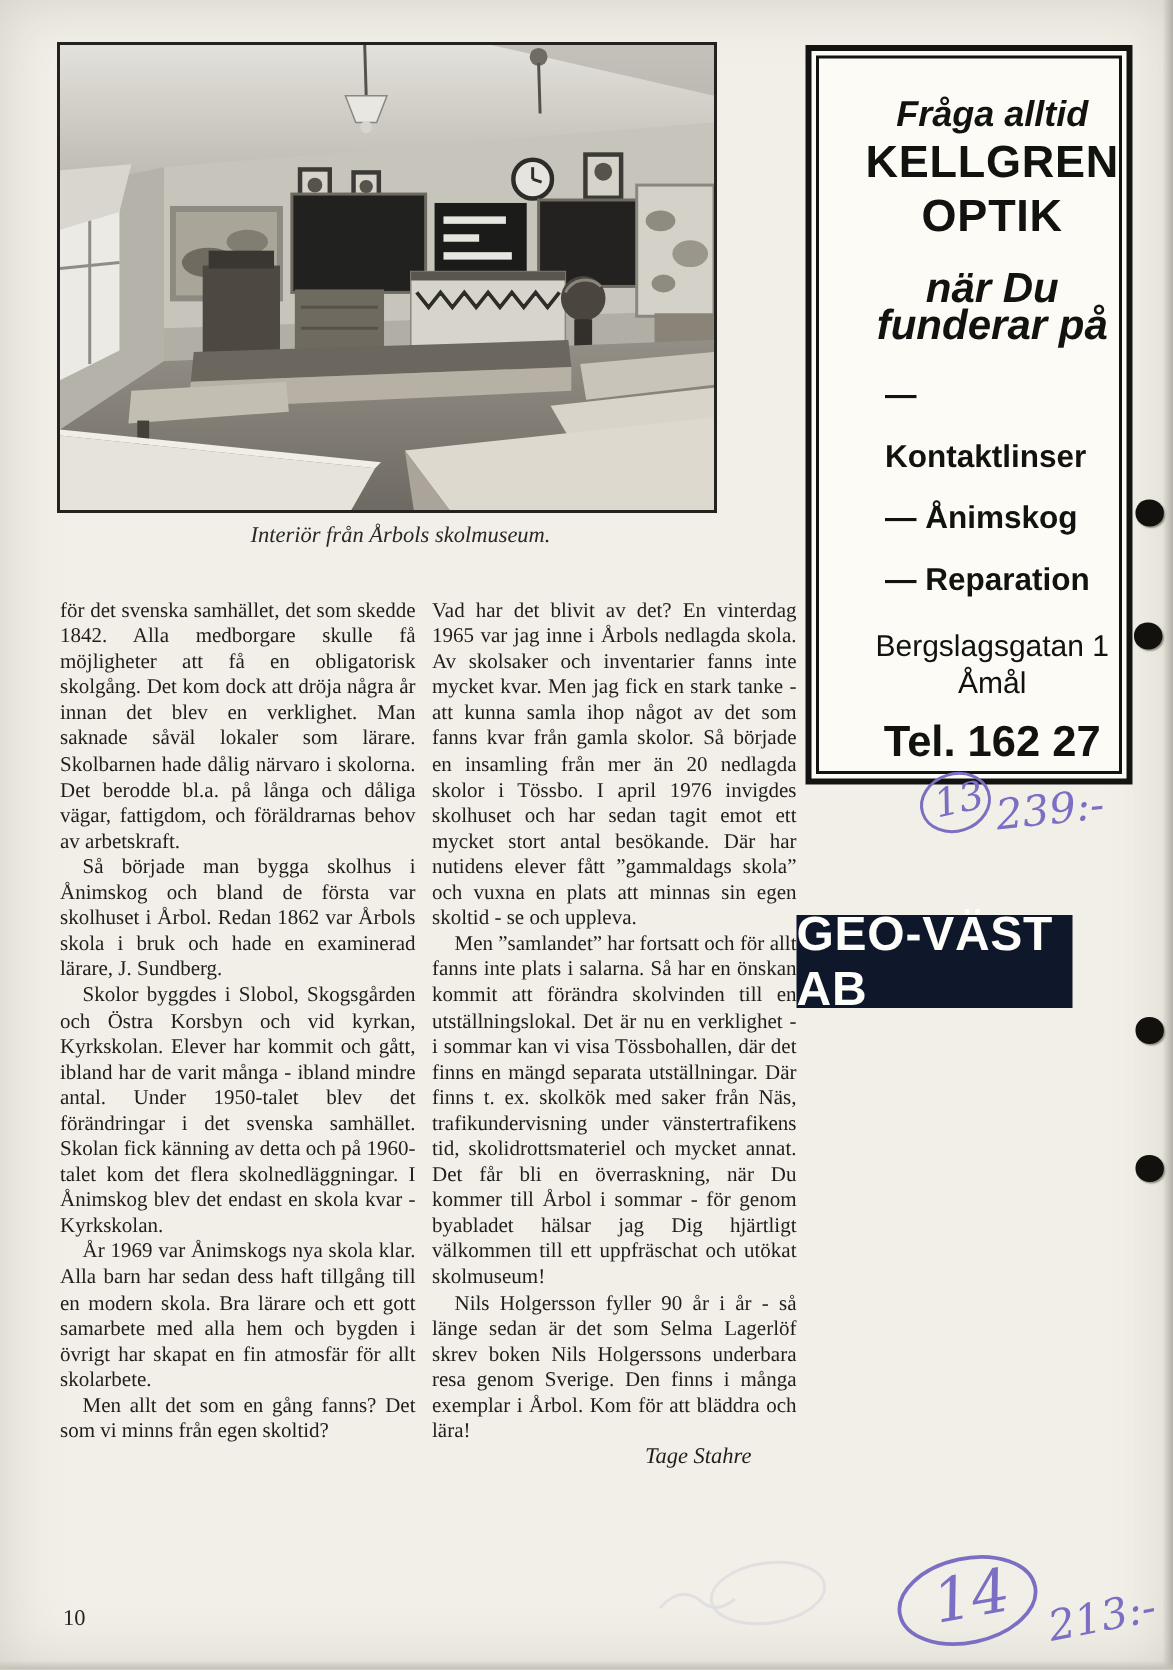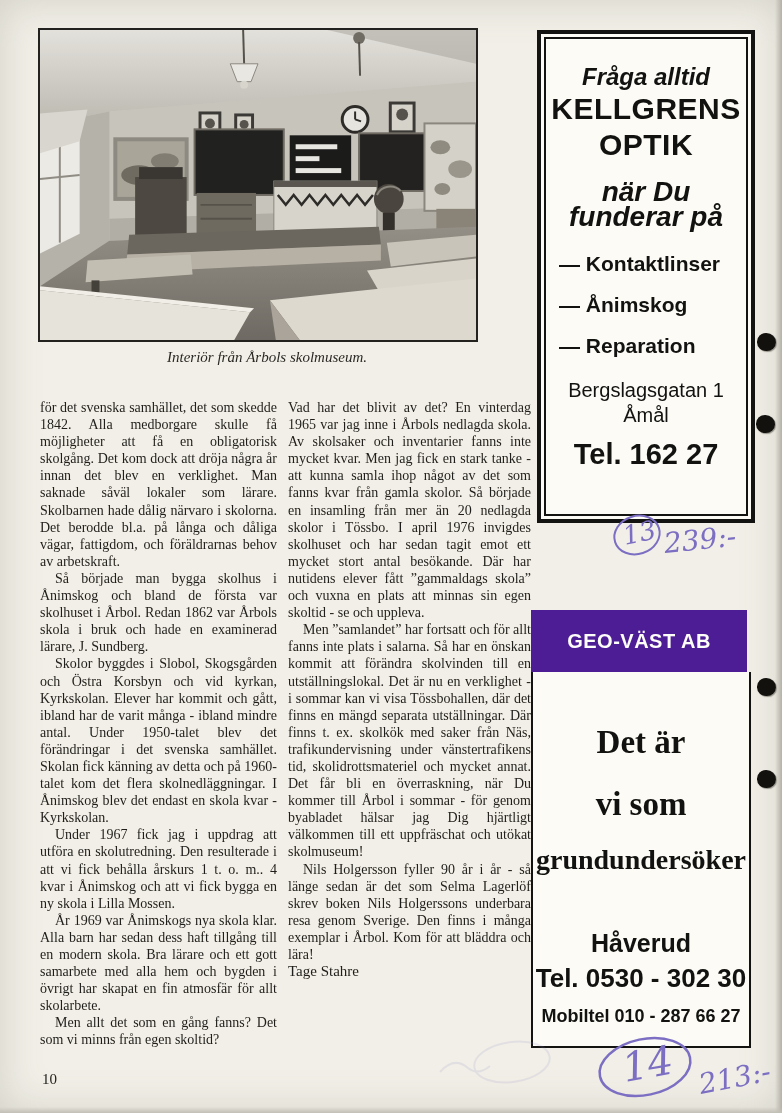--- a/index.html
+++ b/index.html
@@ -21,42 +21,42 @@
   .caption{position:absolute;left:57px;top:349px;width:420px;
     font-style:italic;font-size:15px;color:#2a2824;text-align:center;}
 
   
   .col{position:absolute;top:399px;font-size:14px;line-height:17.1px;
     text-align:justify;color:#201e1a;}
   .col-left{left:40px;width:237px;}
   .col-right{left:288px;width:243px;}
   .col p{margin:0;text-indent:15px;}
   .col p.first{text-indent:0;}
-  .sig{margin-top:1px;text-indent:0 !important;text-align:left;
-    font-size:15px;padding-right:30px;}
+  .sig{margin-top:1px;text-indent:0 !important;text-align:right;
+    font-style:italic;font-size:15px;padding-right:30px;}
 
   
   .ad1{position:absolute;left:537px;top:30px;width:218px;height:493px;
     background:#fcfbf6;border:4px solid #131311;box-sizing:border-box;padding:3px;}
   .ad1-inner{border:2px solid #131311;height:100%;box-sizing:border-box;
     font-family:"Liberation Sans",sans-serif;color:#121210;text-align:center;
-    padding-top:24px;overflow:hidden;}
+    padding-top:24px;overflow:hidden;padding-left:31px;}
   .fraga{font-style:italic;font-weight:bold;font-size:24px;line-height:28px;}
   .kell{font-weight:bold;font-size:30px;line-height:36px;letter-spacing:.5px;margin-top:0;}
   .nar{font-style:italic;font-weight:bold;font-size:28px;line-height:25px;margin-top:16px;}
   .services{text-align:left;margin:14px 0 0 13px;font-weight:bold;
     font-size:21px;line-height:41px;}
   .addr{font-size:20px;line-height:25px;margin-top:12px;}
   .tel1{font-weight:bold;font-size:29px;line-height:33px;margin-top:10px;}
   .leg{font-size:20px;line-height:24px;margin-top:6px;}
 
   
-  .geo-head{position:absolute;left:531px;top:610px;width:216px;height:62px;
-    background:#4c1d95;color:#fdfdfa;display:flex;align-items:center;justify-content:center;
-    font-family:"Liberation Sans",sans-serif;font-weight:bold;font-size:20px;letter-spacing:.5px;}
+  .geo-head{position:absolute;left:531px;top:610px;width:184px;height:62px;
+    background:#0f172a;color:#fdfdfa;display:flex;align-items:center;justify-content:center;
+    font-family:"Liberation Sans",sans-serif;font-weight:bold;font-size:32px;letter-spacing:.5px;}
   .geo-body{position:absolute;left:531px;top:672px;width:220px;height:376px;
     background:#fcfbf6;border:2px solid #131311;border-top:none;box-sizing:border-box;
     text-align:center;color:#121210;overflow:hidden;}
   .slog1{font-family:"Liberation Serif",serif;font-weight:bold;font-size:33px;line-height:40px;margin-top:50px;}
   .slog2{font-family:"Liberation Serif",serif;font-weight:bold;font-size:33px;line-height:40px;margin-top:22px;}
   .slog3{font-family:"Liberation Serif",serif;font-weight:bold;font-size:28px;line-height:36px;margin-top:18px;}
   .geo-city{font-family:"Liberation Sans",sans-serif;font-weight:bold;font-size:25px;line-height:30px;margin-top:50px;}
   .geo-tel{font-family:"Liberation Sans",sans-serif;font-weight:bold;font-size:26px;line-height:32px;margin-top:4px;}
   .geo-mob{font-family:"Liberation Sans",sans-serif;font-weight:bold;font-size:18px;line-height:24px;margin-top:10px;}
 
@@ -188,21 +188,20 @@
         <polygon points="232,272 262,312 238,312" fill="#aaa49a"></polygon>
       </g>
     </svg>
   </figure>
   <figcaption class="caption">Interiör från Årbols skolmuseum.</figcaption>
 
   <div class="col col-left">
     <p class="first">för det svenska samhället, det som skedde 1842. Alla medborgare skulle få möjligheter att få en obligatorisk skolgång. Det kom dock att dröja några år innan det blev en verklighet. Man saknade såväl lokaler som lärare. Skolbarnen hade dålig närvaro i skolorna. Det berodde bl.a. på långa och dåliga vägar, fattigdom, och föräldrarnas behov av arbetskraft.</p>
     <p>Så började man bygga skolhus i Ånimskog och bland de första var skolhuset i Årbol. Redan 1862 var Årbols skola i bruk och hade en examinerad lärare, J. Sundberg.</p>
     <p>Skolor byggdes i Slobol, Skogsgården och Östra Korsbyn och vid kyrkan, Kyrkskolan. Elever har kommit och gått, ibland har de varit många - ibland mindre antal. Under 1950-talet blev det förändringar i det svenska samhället. Skolan fick känning av detta och på 1960-talet kom det flera skolnedläggningar. I Ånimskog blev det endast en skola kvar - Kyrkskolan.</p>
-    <p>Under 1967 fick jag i uppdrag att utföra en skolutredning. Den resulterade i att vi fick behålla årskurs 1 t. o. m.. 4 kvar i Ånimskog och att vi fick bygga en ny skola i Lilla Mossen.</p>
     <p>År 1969 var Ånimskogs nya skola klar. Alla barn har sedan dess haft tillgång till en modern skola. Bra lärare och ett gott samarbete med alla hem och bygden i övrigt har skapat en fin atmosfär för allt skolarbete.</p>
     <p>Men allt det som en gång fanns? Det som vi minns från egen skoltid?</p>
   </div>
   <div class="col col-right">
     <p class="first">Vad har det blivit av det? En vinterdag 1965 var jag inne i Årbols nedlagda skola. Av skolsaker och inventarier fanns inte mycket kvar. Men jag fick en stark tanke - att kunna samla ihop något av det som fanns kvar från gamla skolor. Så började en insamling från mer än 20 nedlagda skolor i Tössbo. I april 1976 invigdes skolhuset och har sedan tagit emot ett mycket stort antal besökande. Där har nutidens elever fått ”gammaldags skola” och vuxna en plats att minnas sin egen skoltid - se och uppleva.</p>
     <p>Men ”samlandet” har fortsatt och för allt fanns inte plats i salarna. Så har en önskan kommit att förändra skolvinden till en utställningslokal. Det är nu en verklighet - i sommar kan vi visa Tössbohallen, där det finns en mängd separata utställningar. Där finns t. ex. skolkök med saker från Näs, trafikundervisning under vänstertrafikens tid, skolidrottsmateriel och mycket annat. Det får bli en överraskning, när Du kommer till Årbol i sommar - för genom byabladet hälsar jag Dig hjärtligt välkommen till ett uppfräschat och utökat skolmuseum!</p>
     <p>Nils Holgersson fyller 90 år i år - så länge sedan är det som Selma Lagerlöf skrev boken Nils Holgerssons underbara resa genom Sverige. Den finns i många exemplar i Årbol. Kom för att bläddra och lära!</p>
     <p class="sig">Tage Stahre</p>
   </div>
 
@@ -225,28 +224,20 @@
     </div>
   </div>
 
   <svg class="hand" style="left:585px;top:503px;width:180px;height:72px" viewBox="0 0 180 72">
     <ellipse cx="52" cy="32" rx="23" ry="19" fill="none" stroke-width="2" transform="rotate(-18 52 32)" stroke="#7c6ec2"></ellipse>
     <text x="40" y="42" font-size="26" transform="rotate(-12 40 42)" fill="#7c6ec2">13</text>
     <text x="80" y="50" font-size="28" transform="rotate(-6 80 50)" fill="#7c6ec2">239:-</text>
   </svg>
 
   <div class="geo-head">GEO-VÄST AB</div>
-  <div class="geo-body">
-    <div class="slog1">Det är</div>
-    <div class="slog2">vi som</div>
-    <div class="slog3">grundundersöker</div>
-    <div class="geo-city">Håverud</div>
-    <div class="geo-tel">Tel. 0530 - 302 30</div>
-    <div class="geo-mob">Mobiltel 010 - 287 66 27</div>
-  </div>
 
   <svg class="hand" style="left:575px;top:1022px;width:207px;height:91px" viewBox="0 0 207 91">
     <ellipse cx="70" cy="45" rx="46" ry="28" fill="none" stroke-width="2.5" transform="rotate(-12 70 45)" stroke="#7c6ec2"></ellipse>
     <text x="50" y="60" font-size="40" transform="rotate(-10 50 60)" fill="#7c6ec2">14</text>
     <text x="126" y="72" font-size="28" transform="rotate(-11 126 72)" fill="#7c6ec2">213:-</text>
   </svg>
 
   <svg class="bleed" style="left:420px;top:1032px;width:150px;height:62px" viewBox="0 0 150 62">
     <ellipse cx="92" cy="30" rx="38" ry="20" fill="none" stroke="#8f84c6" stroke-width="2" transform="rotate(-8 92 30)"></ellipse>
     <path d="M20 40 q14 -16 28 -4 q10 8 22 -2" stroke="#8f84c6" stroke-width="2" fill="none"></path>

